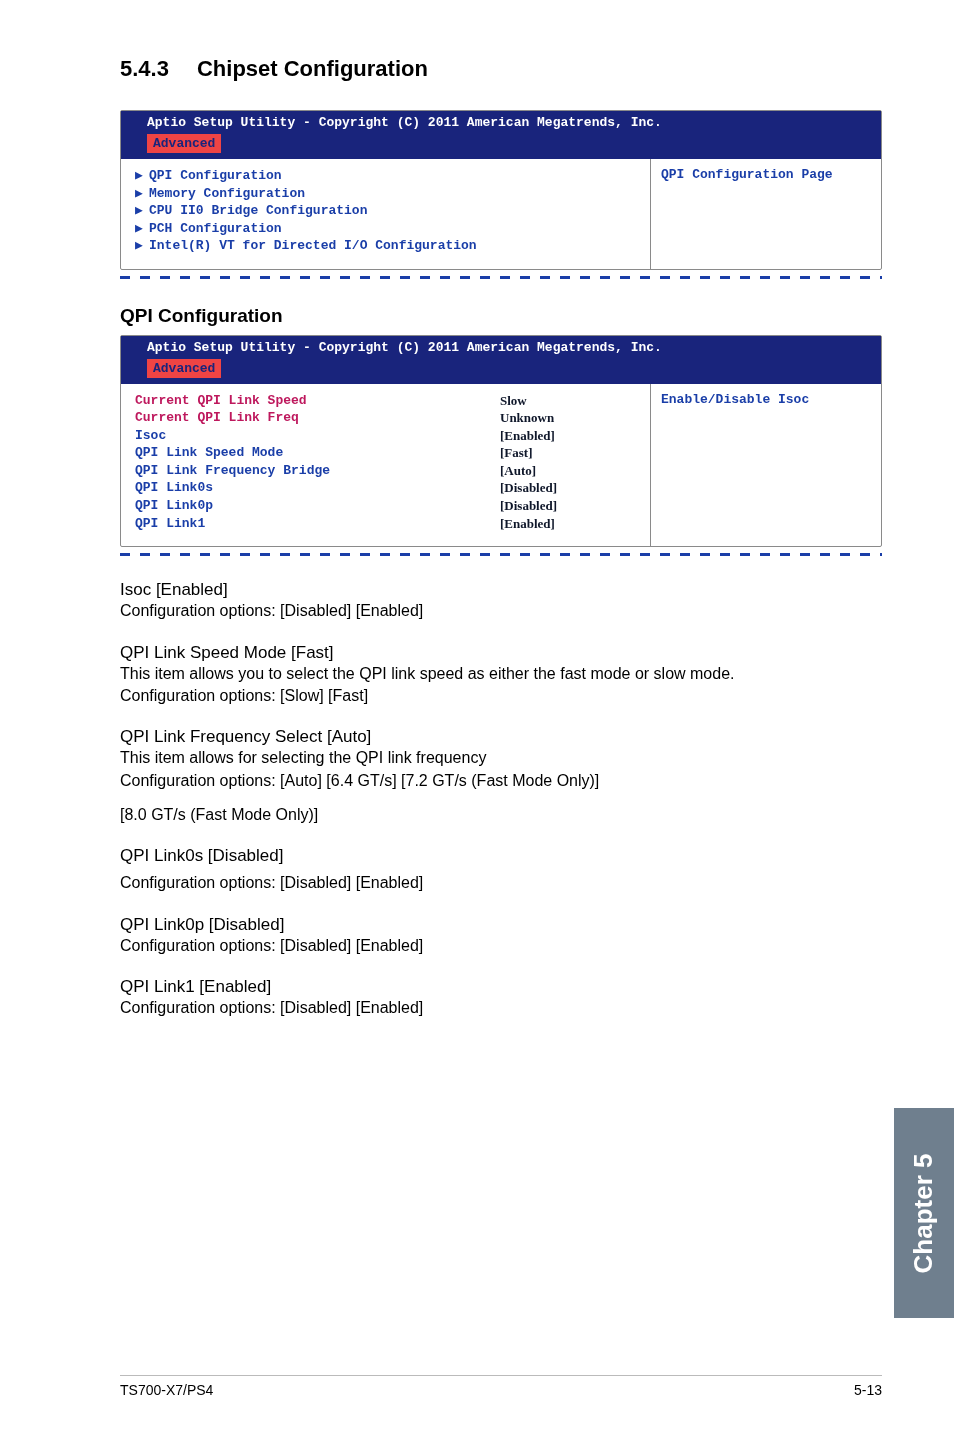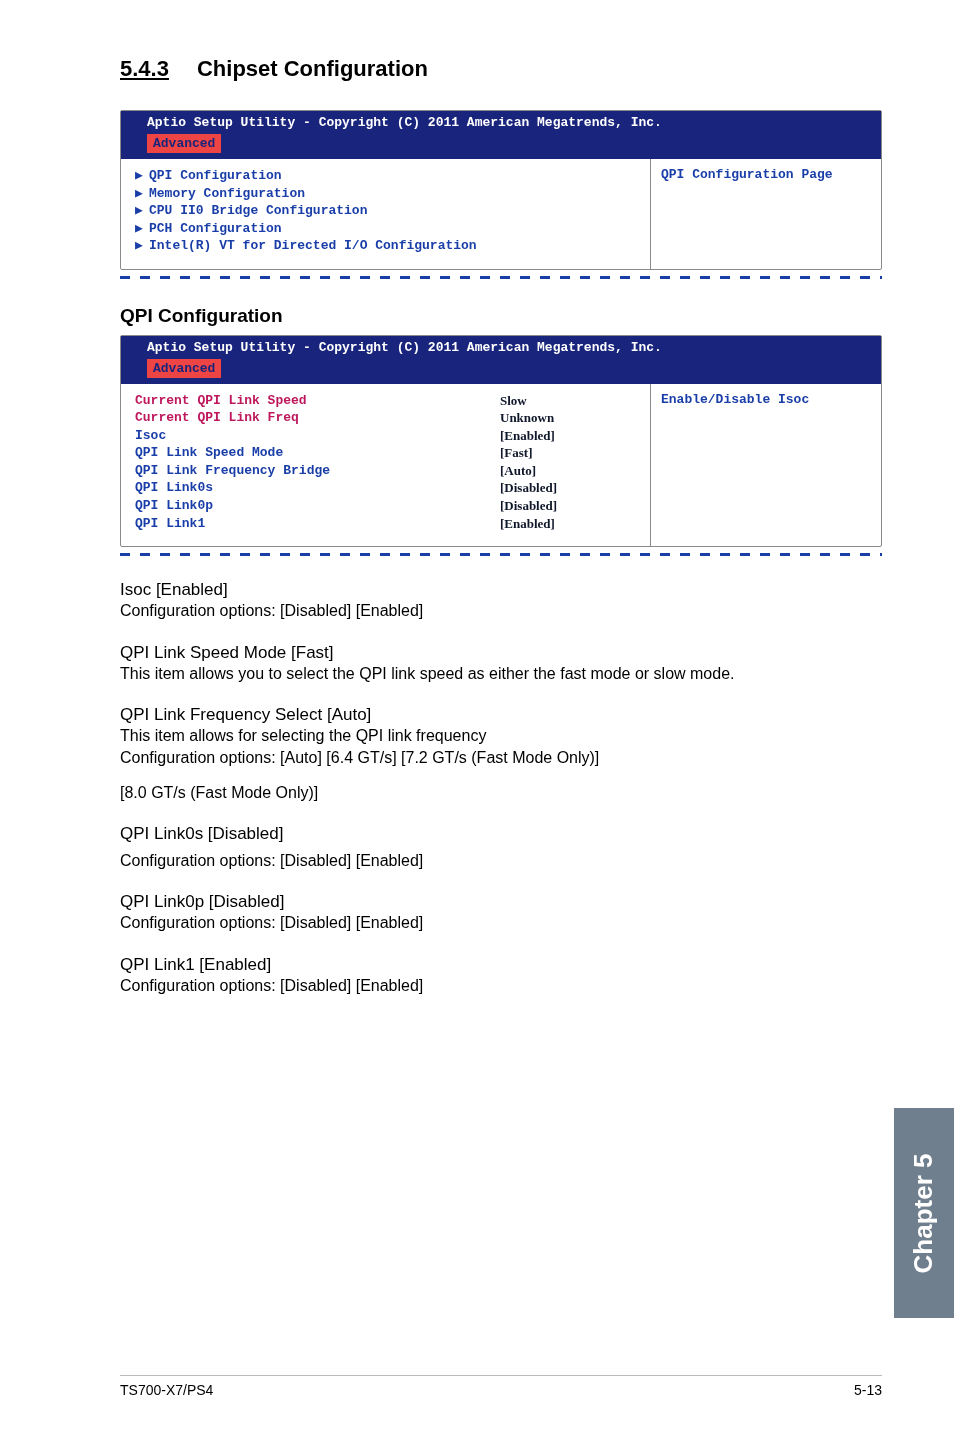--- a/index.html
+++ b/index.html
@@ -1,18 +1,18 @@
 <!DOCTYPE html>
 <html><head>
 <meta charset="utf-8">
 <style>
   * { box-sizing: border-box; margin: 0; padding: 0; }
   html, body { width: 954px; height: 1438px; font-family: Arial, Helvetica, sans-serif; background: #fff; color: #000; }
   .page { padding: 56px 72px 40px 120px; position: relative; height: 100%; }
-  .section-num { font-size: 22px; font-weight: bold; text-decoration: underline; }
+  .section-num { font-size: 22px; font-weight: bold; }
   .section-title { font-size: 22px; font-weight: bold; margin-left: 28px; }
   .h-row { display: flex; align-items: baseline; margin-bottom: 28px; }
   .bios-box { border: 1px solid #8a8a8a; border-radius: 2px; margin-bottom: 6px; font-family: "Courier New", monospace; font-size: 13px; font-weight: bold; }
   .bios-header { background: #19247c; color: #fff; padding: 4px 8px 6px 26px; }
   .bios-header .tab { display: inline-block; background: #ef4444; color: #19247c; padding: 2px 6px; margin-top: 4px; }
   .bios-body { display: flex; }
   .bios-left { flex: 1; padding: 8px 10px 14px 14px; border-right: 1px solid #8a8a8a; color: #1a3ea8; }
   .bios-right { width: 230px; padding: 8px 10px; color: #1a3ea8; }
   .bios-row { display: flex; line-height: 1.35; }
   .bios-row .arrow { width: 14px; color: #1a3ea8; }
@@ -121,20 +121,21 @@
       </div>
     </div>
   </div>
   <div class="dashes"></div>
 
   <div class="itemhead first">Isoc [Enabled]</div>
   <div class="body">Configuration options: [Disabled] [Enabled]</div>
 
   <div class="itemhead">QPI Link Speed Mode [Fast]</div>
   <div class="body">This item allows you to select the QPI link speed as either the fast mode or slow mode.</div>
+  <div class="body">Configuration options: [Slow] [Fast]</div>
 
   <div class="itemhead">QPI Link Frequency Select [Auto]</div>
   <div class="body">This item allows for selecting the QPI link frequency</div>
   <div class="body">Configuration options: [Auto] [6.4 GT/s] [7.2 GT/s (Fast Mode Only)]</div>
   <div class="body" style="margin-top:12px;">[8.0 GT/s (Fast Mode Only)]</div>
 
   <div class="itemhead">QPI Link0s [Disabled]</div>
   <div class="body" style="margin-top:6px;">Configuration options: [Disabled] [Enabled]</div>
 
   <div class="itemhead">QPI Link0p [Disabled]</div>

